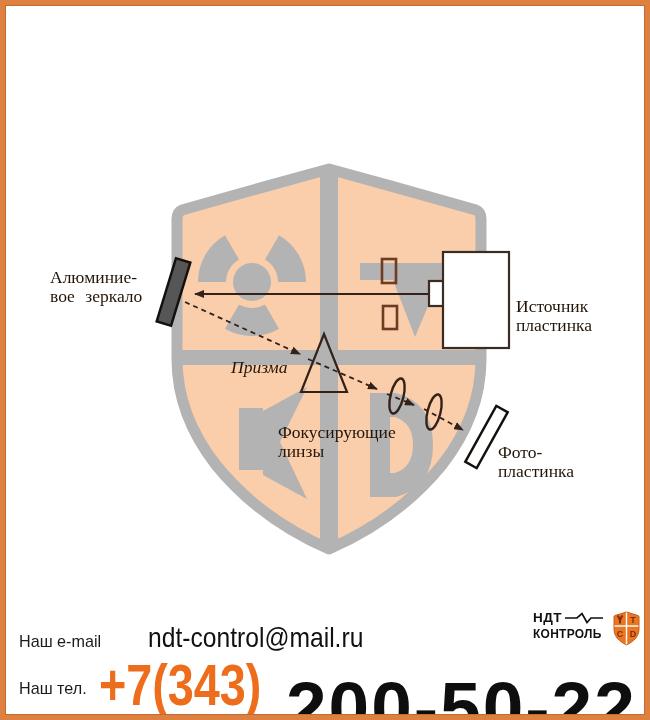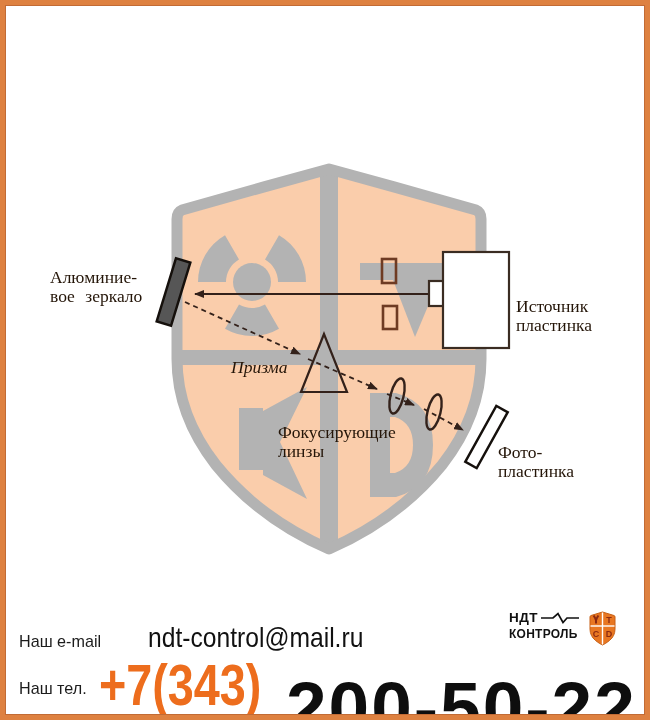--- a/index.html
+++ b/index.html
@@ -24,21 +24,21 @@
           color:var(--label-ink);line-height:19px;white-space:nowrap;}
   .dlabel span{display:block;}
   .wide2 span:last-child{word-spacing:6px;}
   .foot-label{position:absolute;font-size:17px;color:#1c1c1c;transform:scaleX(.95);transform-origin:left top;white-space:nowrap;}
   .email{position:absolute;left:143px;top:617px;font-size:28px;color:#111;
          transform:scaleX(.88);transform-origin:left top;white-space:nowrap;}
   .phone-prefix{position:absolute;left:94px;top:652px;font-size:57px;font-weight:bold;
          color:var(--phone-orange);line-height:1;transform:scaleX(.82);transform-origin:left top;white-space:nowrap;}
   .phone-number{position:absolute;left:281px;top:666px;font-size:73px;font-weight:bold;
          color:#0e0e0e;line-height:1;letter-spacing:2px;white-space:nowrap;}
-  .logo{position:absolute;left:504px;top:606px;display:flex;align-items:flex-start;}
+  .logo{position:absolute;left:528px;top:606px;display:flex;align-items:flex-start;}
   .logo-text{display:flex;flex-direction:column;line-height:1;}
   .logo-row1{display:flex;align-items:center;font-weight:bold;font-size:13.5px;color:#111;letter-spacing:.5px;}
   .logo-row2{font-weight:bold;font-size:13px;color:#111;letter-spacing:.3px;margin-top:2px;transform:scaleX(.92);transform-origin:left top;}
   .pulse{position:static;margin-left:2px;}
   .logo-shield{position:static;margin-left:5px;}
 </style>
 </head>
 <body>
 
 <div class="page">

